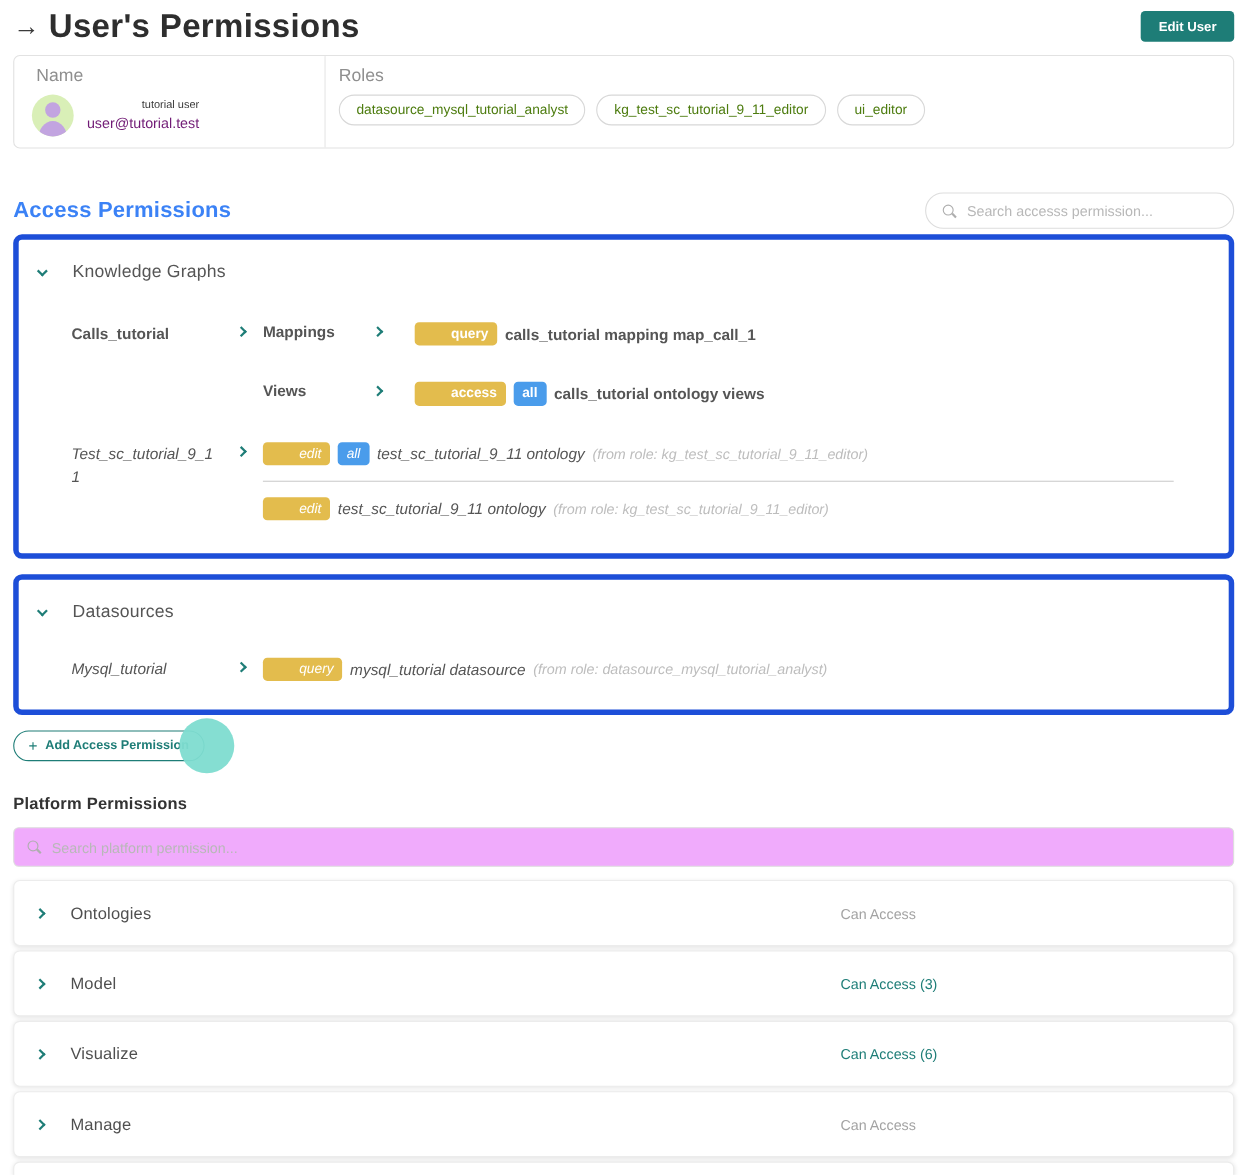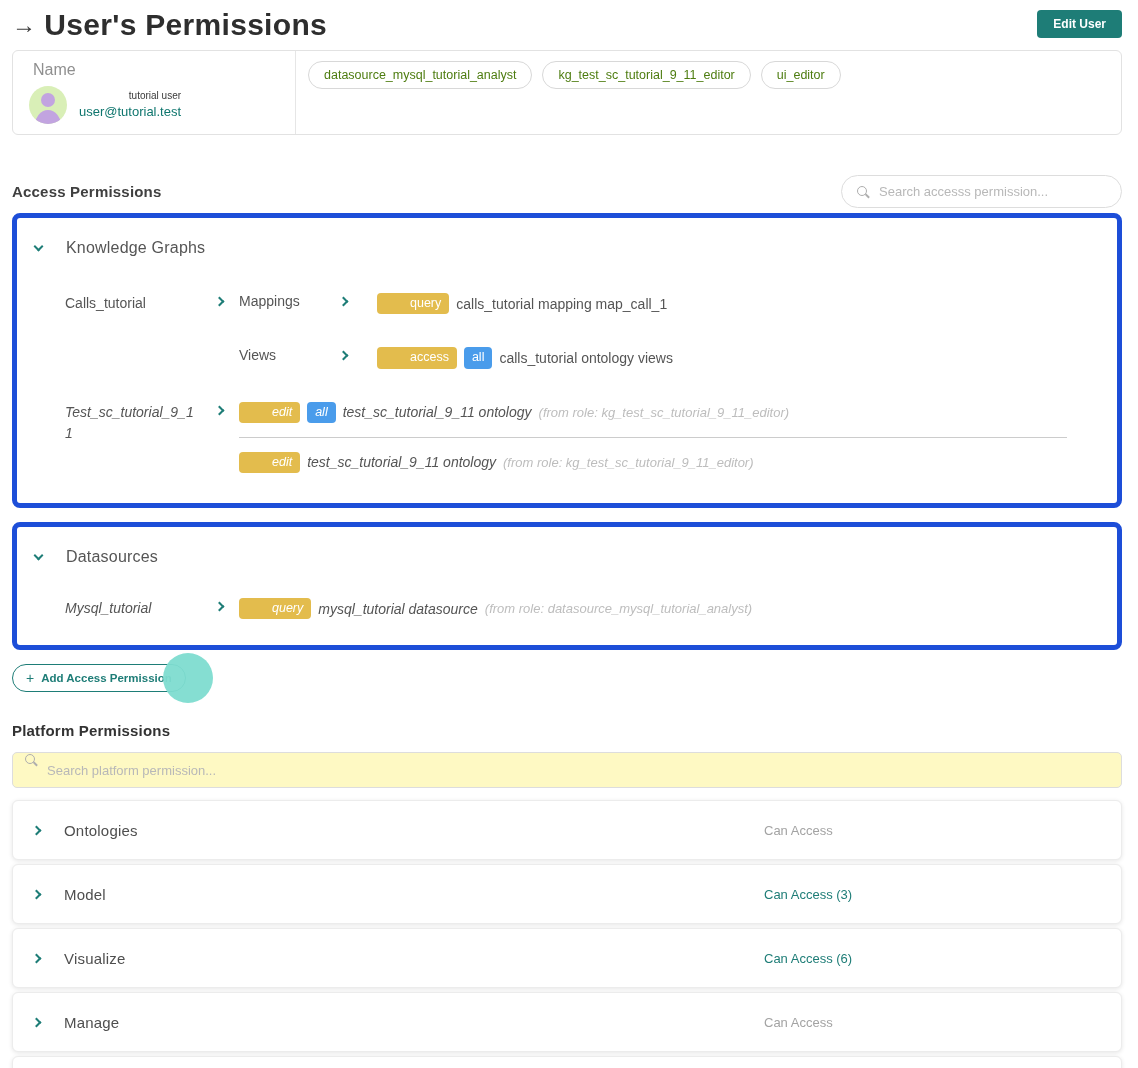--- a/index.html
+++ b/index.html
@@ -28,30 +28,30 @@
     display: flex; min-height: 70px; background: #fff;
   }
   .user-card .col-name { width: 283px; padding: 10px 0 10px 20px; border-right: 1px solid #e6e6e6; }
   .user-card .col-roles { flex: 1; padding: 10px 0 10px 12px; }
   .field-label { font-size: 16px; color: #8f8f8f; margin-bottom: 7px; }
   .user-row { display: flex; align-items: center; gap: 12px; margin-left: -4px; }
   .avatar { width: 38px; height: 38px; border-radius: 50%; background: #d9efb7; position: relative; overflow: hidden; flex: none; }
   .avatar::before { content: ""; position: absolute; top: 7px; left: 50%; transform: translateX(-50%); width: 14px; height: 14px; border-radius: 50%; background: #c2a4e0; }
   .avatar::after { content: ""; position: absolute; top: 24px; left: 50%; transform: translateX(-50%); width: 27px; height: 17px; border-radius: 50% 50% 0 0 / 100% 100% 0 0; background: #c2a4e0; }
   .user-name { font-size: 10px; font-weight: 400; color: #3a3a3a; line-height: 1.35; text-align: right; }
-  .user-email { font-size: 13px; color: #0f766e; line-height: 1.35; }
+  .user-email { font-size: 13px; color: #701a75; line-height: 1.35; }
   .chip-row { display: flex; gap: 10px; }
   .chip {
     border: 1px solid #d8d8d8; border-radius: 999px; padding: 6px 15px;
     font-size: 12.5px; color: #4d7c0f; white-space: nowrap; background: #fff;
   }
 
   
   .section-row { display: flex; justify-content: space-between; align-items: center; margin-top: 40px; margin-bottom: 5px; }
-  .section-heading { font-size: 15px; font-weight: 700; color: #404040; letter-spacing: 0.2px; }
+  .section-heading { font-size: 20px; font-weight: 700; color: #3b82f6; letter-spacing: 0.2px; }
   .search-pill {
     width: 281px; height: 33px; border: 1px solid #ddd; border-radius: 17px;
     display: flex; align-items: center; gap: 9px; padding: 0 14px; background: #fff;
   }
   .search-pill input, .search-bar input {
     border: none; outline: none; flex: 1; font-family: inherit; font-size: 13px; color: #666; background: transparent;
   }
   input::placeholder { color: #b8b8b8; }
   .mag { position: relative; width: 14px; height: 14px; flex: none; }
   .mag::before { content: ""; position: absolute; top: 1px; left: 1px; width: 8px; height: 8px; border: 1.5px solid #aeaeae; border-radius: 50%; }
@@ -60,21 +60,21 @@
   
   .chev { display: inline-block; width: 7px; height: 7px; border-right: 2px solid #1E7D77; border-bottom: 2px solid #1E7D77; flex: none; }
   .chev-right { transform: rotate(-45deg); }
   .chev-down  { transform: rotate(45deg); margin-top: -3px; }
 
   
   .access-card { border: 5px solid #1d4ed8; border-radius: 8px; background: #fff; padding: 21px 20px 30px 18px; margin-bottom: 14px; }
   .group-head { display: flex; align-items: center; gap: 24px; cursor: pointer; }
   .group-title { font-size: 16px; color: #555; letter-spacing: 0.2px; }
   .tree { margin-left: 30px; margin-top: 36px; font-size: 14px; color: #555; }
-  .tree-row { display: grid; grid-template-columns: 174px 138px 1fr; align-items: start; margin-bottom: 33px; }
+  .tree-row { display: grid; grid-template-columns: 174px 138px 1fr; align-items: start; margin-bottom: 33px; font-weight: bold; }
   .tree-row-2col { display: grid; grid-template-columns: 174px 1fr; align-items: start; font-style: italic; }
   .cell-label { display: flex; justify-content: space-between; align-items: flex-start; padding-right: 16px; }
   .cell-label .chev { margin-top: 5px; }
   .cell-sub { display: flex; justify-content: space-between; align-items: flex-start; padding-right: 30px; }
   .cell-sub .chev { margin-top: 5px; }
   .name-wrap { max-width: 132px; overflow-wrap: anywhere; line-height: 1.5; }
   .entry { display: flex; align-items: center; flex-wrap: wrap; gap: 7px; }
   .badge {
     display: inline-block; border-radius: 4px; padding: 2px 8px 3px;
     font-size: 12.5px; color: #fff; line-height: 1.3;
@@ -98,21 +98,21 @@
   .plus-glyph { font-size: 14px; font-weight: 400; line-height: 1; }
   .click-circle {
     position: absolute; left: 151px; top: -11px; width: 50px; height: 50px;
     border-radius: 50%; background: rgba(126, 220, 208, 0.95); z-index: 2;
   }
 
   
   .platform-heading { font-size: 15px; font-weight: 700; color: #333; margin-top: 14px; letter-spacing: 0.2px; }
   .search-bar {
     margin-top: 13px; height: 36px; border: 1px solid #ddd; border-radius: 5px;
-    display: flex; gap: 9px; padding: 0 11px; background: #fef9c3;
+    display: flex; align-items: center; gap: 9px; padding: 0 11px; background: #f0abfc;
   }
   .platform-list { margin-top: 12px; }
   .perm-row {
     position: relative; height: 60px; margin-bottom: 4px;
     border: 1px solid #ececec; border-radius: 6px; background: #fff;
     box-shadow: 0 1px 4px rgba(0,0,0,0.10);
     display: flex; align-items: center; gap: 24px; padding-left: 20px;
     cursor: pointer;
   }
   .perm-label { font-size: 15px; color: #4f4f4f; letter-spacing: 0.2px; }
@@ -135,20 +135,21 @@
     <div class="field-label">Name</div>
     <div class="user-row">
       <div class="avatar"></div>
       <div>
         <div class="user-name">tutorial user</div>
         <div class="user-email">user@tutorial.test</div>
       </div>
     </div>
   </div>
   <div class="col-roles">
+    <div class="field-label">Roles</div>
     <div class="chip-row">
       <span class="chip">datasource_mysql_tutorial_analyst</span>
       <span class="chip">kg_test_sc_tutorial_9_11_editor</span>
       <span class="chip">ui_editor</span>
     </div>
   </div>
 </div>
 
 <div class="section-row">
   <div class="section-heading">Access Permissions</div>

